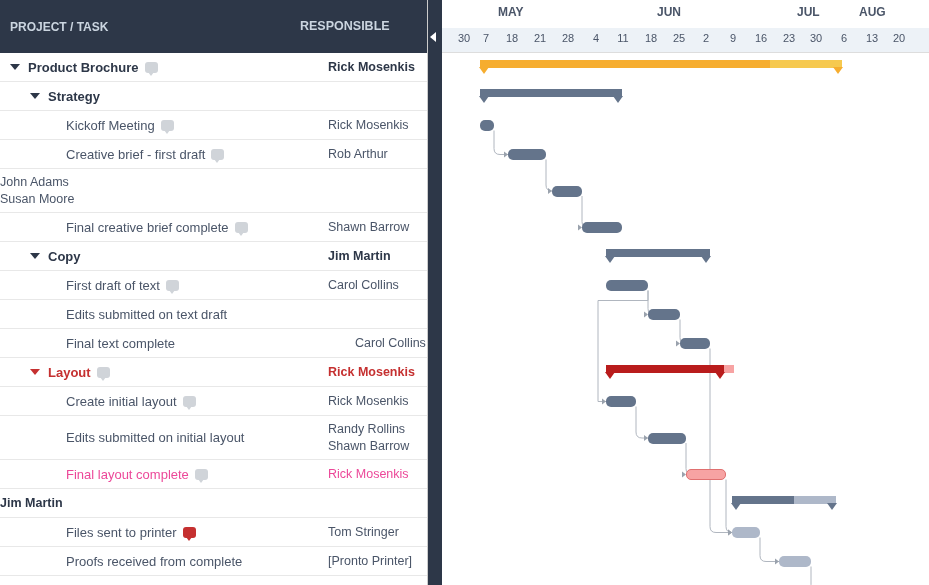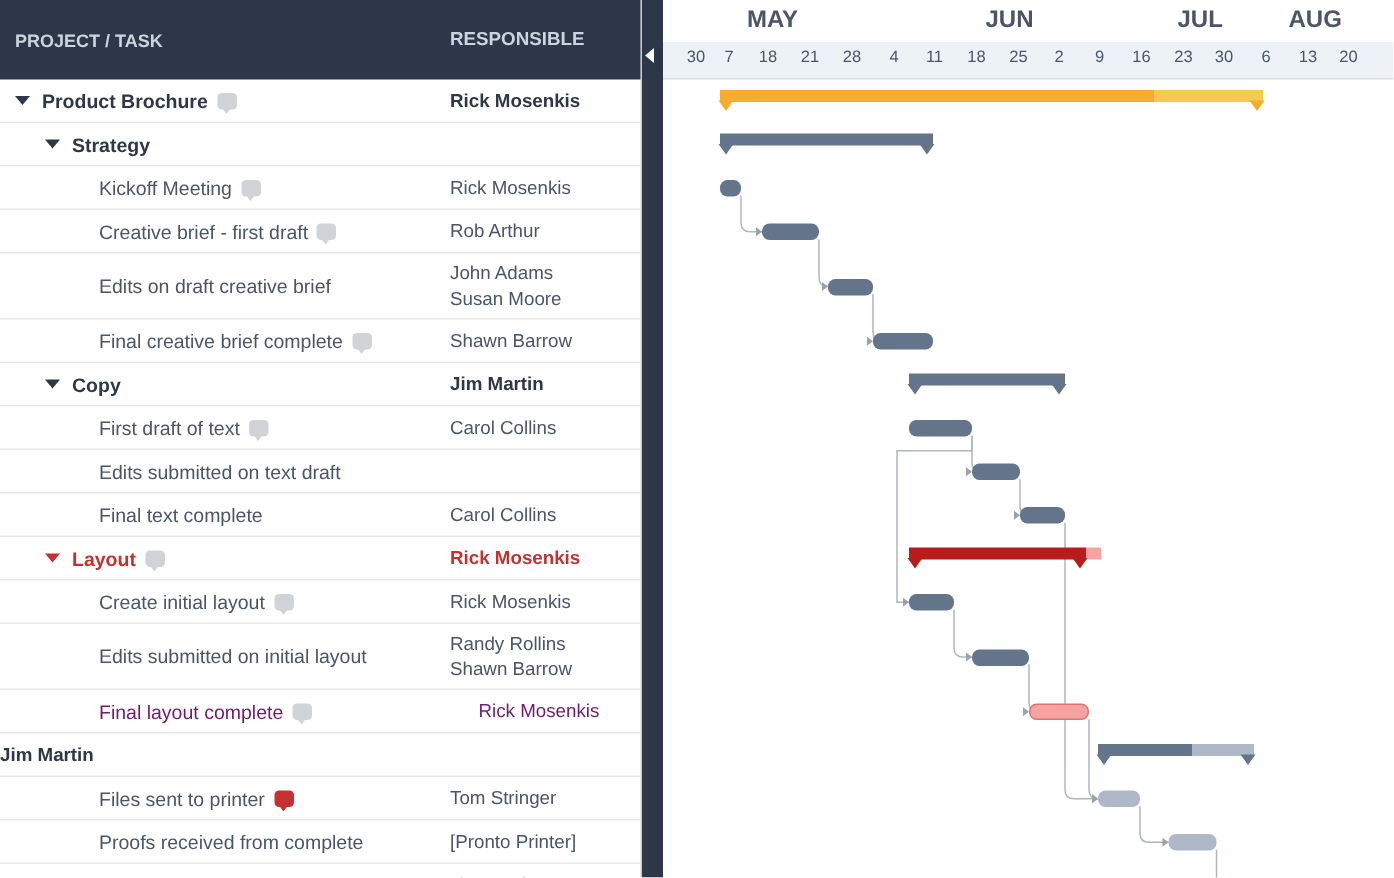--- a/index.html
+++ b/index.html
@@ -6,36 +6,36 @@
 body { font-family: -apple-system, BlinkMacSystemFont, "Segoe UI", Arial, sans-serif; font-size: 13px; color: #4a5568; background: #fff; width: 929px; height: 585px; overflow: hidden; position: relative; }
 .container { display: flex; width: 100%; height: 100%; }
 .left-panel { width: 428px; flex-shrink: 0; border-right: 1px solid #ccc; }
 .right-panel { flex: 1; position: relative; background: #fff; }
 .header-row { background: #2d3748; color: #cbd5e0; height: 53px; display: flex; align-items: center; font-weight: 600; font-size: 12px; }
 .header-row .col-task { padding-left: 10px; width: 300px; }
 .header-row .col-resp { padding-left: 0; }
 .task-row { display: flex; align-items: center; min-height: 29px; border-bottom: 1px solid #e8e8e8; padding: 5px 0; }
 .task-row.bold { font-weight: 700; color: #2d3748; }
 .task-row.red { color: #c53030; font-weight: 700; align-items: center; }
-.task-row.red-normal { color: #701a75; gap: 19px; }
-.col-task { width: 300px; display: flex; align-items: center; }
+.task-row.red-normal { color: #ec4899; }
+.col-task { width: 328px; display: flex; align-items: center; }
 .col-resp { flex: 1; font-size: 12.5px; line-height: 1.3; }
 .indent-0 { padding-left: 10px; }
 .indent-1 { padding-left: 30px; }
 .indent-2 { padding-left: 66px; }
 .tri { display: inline-block; width: 0; height: 0; border-left: 5px solid transparent; border-right: 5px solid transparent; border-top: 6px solid currentColor; margin-right: 8px; }
 .comment-icon { display: inline-block; width: 13px; height: 11px; background: #d0d4d9; border-radius: 3px; margin-left: 6px; position: relative; }
 .comment-icon::after { content: ''; position: absolute; bottom: -3px; left: 3px; width: 0; height: 0; border-left: 3px solid transparent; border-right: 3px solid transparent; border-top: 4px solid #d0d4d9; }
 .comment-icon.red { background: #c53030; }
 .comment-icon.red::after { border-top-color: #c53030; }
 .divider-col { width: 14px; background: #2d3748; height: 100%; position: absolute; left: 0; top: 0; z-index: 5; }
 .divider-arrow { position: absolute; top: 32px; left: 2px; width: 0; height: 0; border-top: 5px solid transparent; border-bottom: 5px solid transparent; border-right: 6px solid #fff; }
 .timeline-header { height: 53px; background: #fff; position: relative; border-bottom: 1px solid #ddd; margin-left: 14px;}
 .months { display: flex; position: absolute; top: 5px; left: 0; right: 0; height: 20px; }
-.month-lbl { position: absolute; font-weight: 700; color: #4a5568; font-size: 16px; }
+.month-lbl { position: absolute; font-weight: 700; color: #4a5568; font-size: 12px; }
 .days-row { position: absolute; bottom: 0; left: 0; right: 0; height: 24px; background: #edf2f7; display: flex; }
 .day-cell { position: absolute; font-size: 11px; color: #4a5568; top: 4px; text-align: center; width: 22px; margin-left: -11px; }
 .gantt-body { position: absolute; top: 53px; left: 14px; right: 0; bottom: 0; }
 .bar { position: absolute; height: 11px; border-radius: 5px; top: 9px; }
 .bar.slate { background: #64748b; }
 .bar.light { background: #aeb8c9; }
 .bar.pink { background: #f7a3a3; border: 1px solid #e07070; }
 .summary-bar { position: absolute; height: 8px; top: 9px; }
 .summary-bar::before, .summary-bar::after { content:''; position:absolute; top:0; width:0; height:0; border-top: 7px solid currentColor; border-left: 5px solid transparent; border-right: 5px solid transparent; }
 .summary-bar::before { left: -1px; top: 7px; }
@@ -80,23 +80,20 @@
           <div class="col-resp">Rick Mosenkis</div>
         </div>
         <div class="task-row " style="min-height: 29px;">
           <div class="col-task indent-2">
             <span>Creative brief - first draft</span>
             <span class="comment-icon"></span>
           </div>
           <div class="col-resp">Rob Arthur</div>
         </div>
         <div class="task-row " style="min-height: 44px;">
-          <div class="col-task indent-2">
-            <span>Edits on draft creative brief</span>
-          </div>
           <div class="col-resp">John Adams<br>Susan Moore</div>
         </div>
         <div class="task-row " style="min-height: 29px;">
           <div class="col-task indent-2">
             <span>Final creative brief complete</span>
             <span class="comment-icon"></span>
           </div>
           <div class="col-resp">Shawn Barrow</div>
         </div>
         <div class="task-row bold" style="min-height: 29px;">
@@ -112,21 +109,21 @@
             <span class="comment-icon"></span>
           </div>
           <div class="col-resp">Carol Collins</div>
         </div>
         <div class="task-row " style="min-height: 29px;">
           <div class="col-task indent-2">
             <span>Edits submitted on text draft</span>
           </div>
           <div class="col-resp"></div>
         </div>
-        <div class="task-row " style="min-height: 29px;">
+        <div class="task-row " style="min-height: 29px; gap: 27px;">
           <div class="col-task indent-2">
             <span>Final text complete</span>
           </div>
           <div class="col-resp">Carol Collins</div>
         </div>
         <div class="task-row red" style="min-height: 29px;">
           <div class="col-task indent-1">
             <span class="tri"></span>
             <span>Layout</span>
             <span class="comment-icon"></span>
@@ -178,21 +175,21 @@
       </div>
   </div>
   <div class="right-panel">
     <div class="divider-col">
       <div class="divider-arrow"></div>
     </div>
     <div class="timeline-header">
       <div class="months" id="months">
           <span class="month-lbl" style="left: 56px;">MAY</span>
           <span class="month-lbl" style="left: 215px;">JUN</span>
-          <span class="month-lbl" style="left: 343px;">JUL</span>
+          <span class="month-lbl" style="left: 355px;">JUL</span>
           <span class="month-lbl" style="left: 417px;">AUG</span>
         </div>
       <div class="days-row" id="days">
           <span class="day-cell" style="left: 22px;">30</span>
           <span class="day-cell" style="left: 44px;">7</span>
           <span class="day-cell" style="left: 70px;">18</span>
           <span class="day-cell" style="left: 98px;">21</span>
           <span class="day-cell" style="left: 126px;">28</span>
           <span class="day-cell" style="left: 154px;">4</span>
           <span class="day-cell" style="left: 181px;">11</span>

